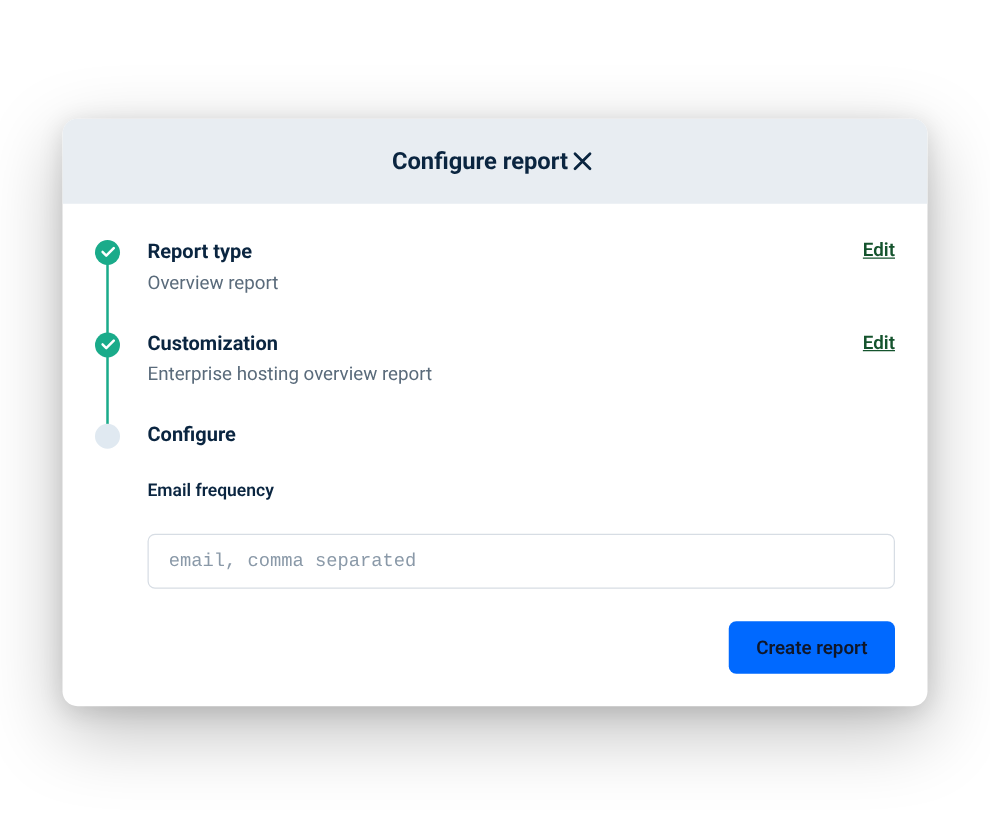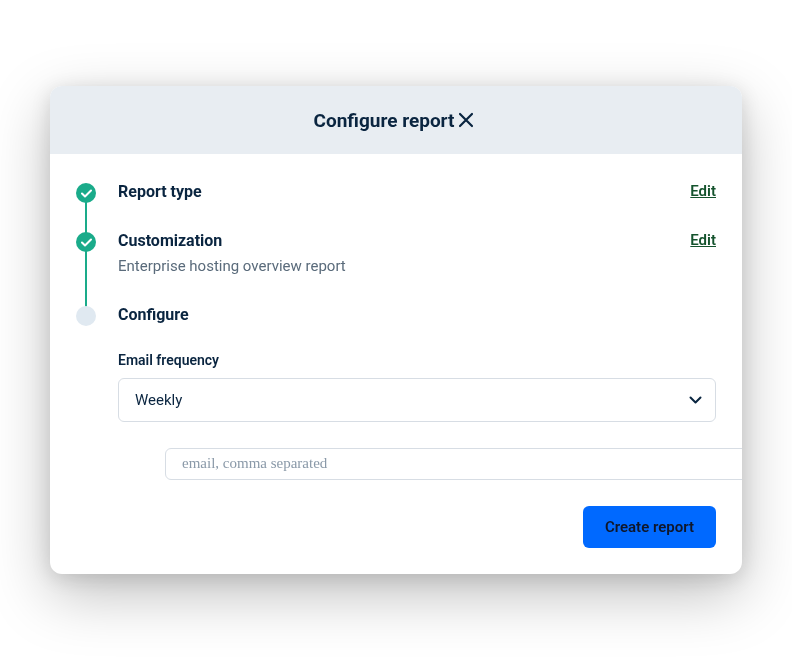--- a/index.html
+++ b/index.html
@@ -149,29 +149,28 @@
     }
     .select-chevron {
       position: absolute;
       right: 14px;
       top: 50%;
       transform: translateY(-50%);
       pointer-events: none;
     }
     .form-input {
       width: 100%;
-      height: 32px;
+      height: 44px;
       padding: 0 16px;
       border: 1px solid #d7dde4;
       border-radius: 6px;
       font-size: 15px;
       color: #0a2540;
       background: #ffffff;
-      font-family: Liberation Serif, serif;
-      margin-left: 47px;
+      font-family: Liberation Mono, monospace;
     }
     .form-input::placeholder {
       color: #8a99a8;
     }
     .modal-footer {
       display: flex;
       justify-content: flex-end;
       margin-top: 18px;
     }
     .btn-primary {
@@ -205,20 +204,21 @@
       <div class="step">
         <div class="step-indicator complete">
           <svg width="11" height="9" viewBox="0 0 11 9" fill="none">
             <path d="M1 4.5L4 7.5L10 1.5" stroke="#ffffff" stroke-width="2" stroke-linecap="round" stroke-linejoin="round"></path>
           </svg>
         </div>
         <div class="step-line"></div>
         <div class="step-content">
           <div class="step-text">
             <div class="step-title">Report type</div>
+            <div class="step-subtitle">Overview report</div>
           </div>
           <a class="edit-link">Edit</a>
         </div>
       </div>
 
       <div class="step">
         <div class="step-indicator complete">
           <svg width="11" height="9" viewBox="0 0 11 9" fill="none">
             <path d="M1 4.5L4 7.5L10 1.5" stroke="#ffffff" stroke-width="2" stroke-linecap="round" stroke-linejoin="round"></path>
           </svg>
@@ -240,28 +240,20 @@
             <div class="step-title">Configure</div>
           </div>
         </div>
       </div>
 
     </div>
 
     <div class="form-section">
       <div class="form-group">
         <label class="form-label">Email frequency</label>
-        <div class="select-wrapper">
-          <select class="form-select">
-            <option>Weekly</option>
-          </select>
-          <svg class="select-chevron" width="13" height="8" viewBox="0 0 13 8" fill="none">
-            <path d="M1.5 1.5L6.5 6.5L11.5 1.5" stroke="#0a2540" stroke-width="2" stroke-linecap="round" stroke-linejoin="round"></path>
-          </svg>
-        </div>
       </div>
 
       <div class="form-group">
         <input type="text" class="form-input" placeholder="email, comma separated" style="">
       </div>
     </div>
 
     <div class="modal-footer">
       <button class="btn-primary">Create report</button>
     </div>

